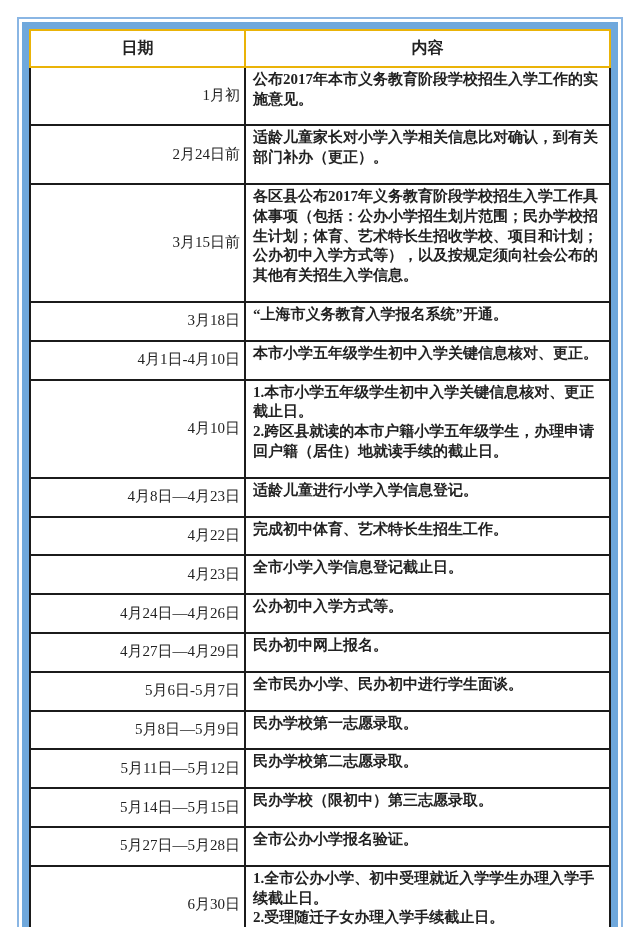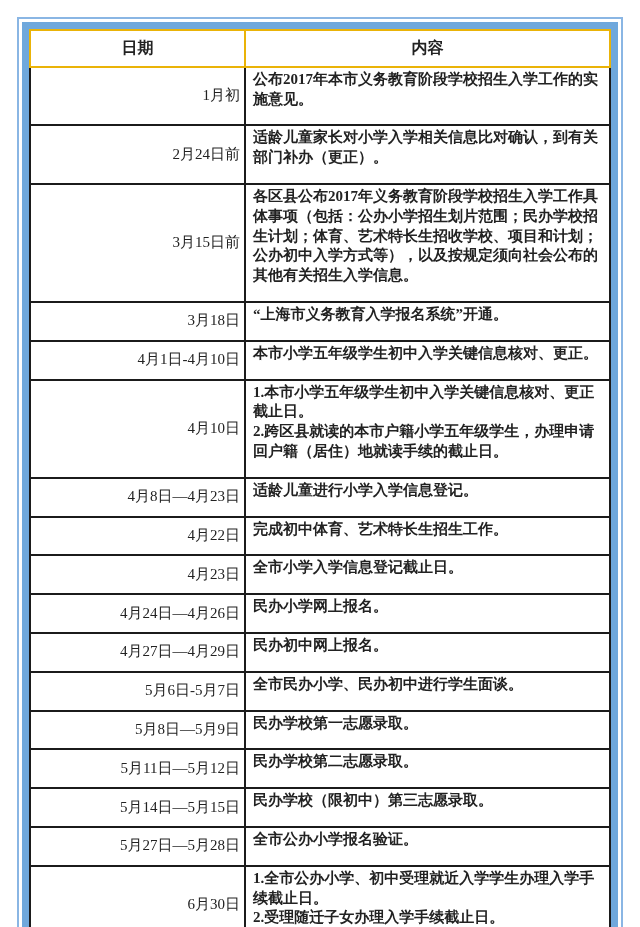--- a/index.html
+++ b/index.html
@@ -105,21 +105,21 @@
           <tr>
             <td class="date-cell">4月22日</td>
             <td class="content-cell">完成初中体育、艺术特长生招生工作。</td>
           </tr>
           <tr>
             <td class="date-cell">4月23日</td>
             <td class="content-cell">全市小学入学信息登记截止日。</td>
           </tr>
           <tr>
             <td class="date-cell">4月24日—4月26日</td>
-            <td class="content-cell">民办小学网上报名。</td>
+            <td class="content-cell">公办初中入学方式等。</td>
           </tr>
           <tr>
             <td class="date-cell">4月27日—4月29日</td>
             <td class="content-cell">民办初中网上报名。</td>
           </tr>
           <tr>
             <td class="date-cell">5月6日-5月7日</td>
             <td class="content-cell">全市民办小学、民办初中进行学生面谈。</td>
           </tr>
           <tr>

